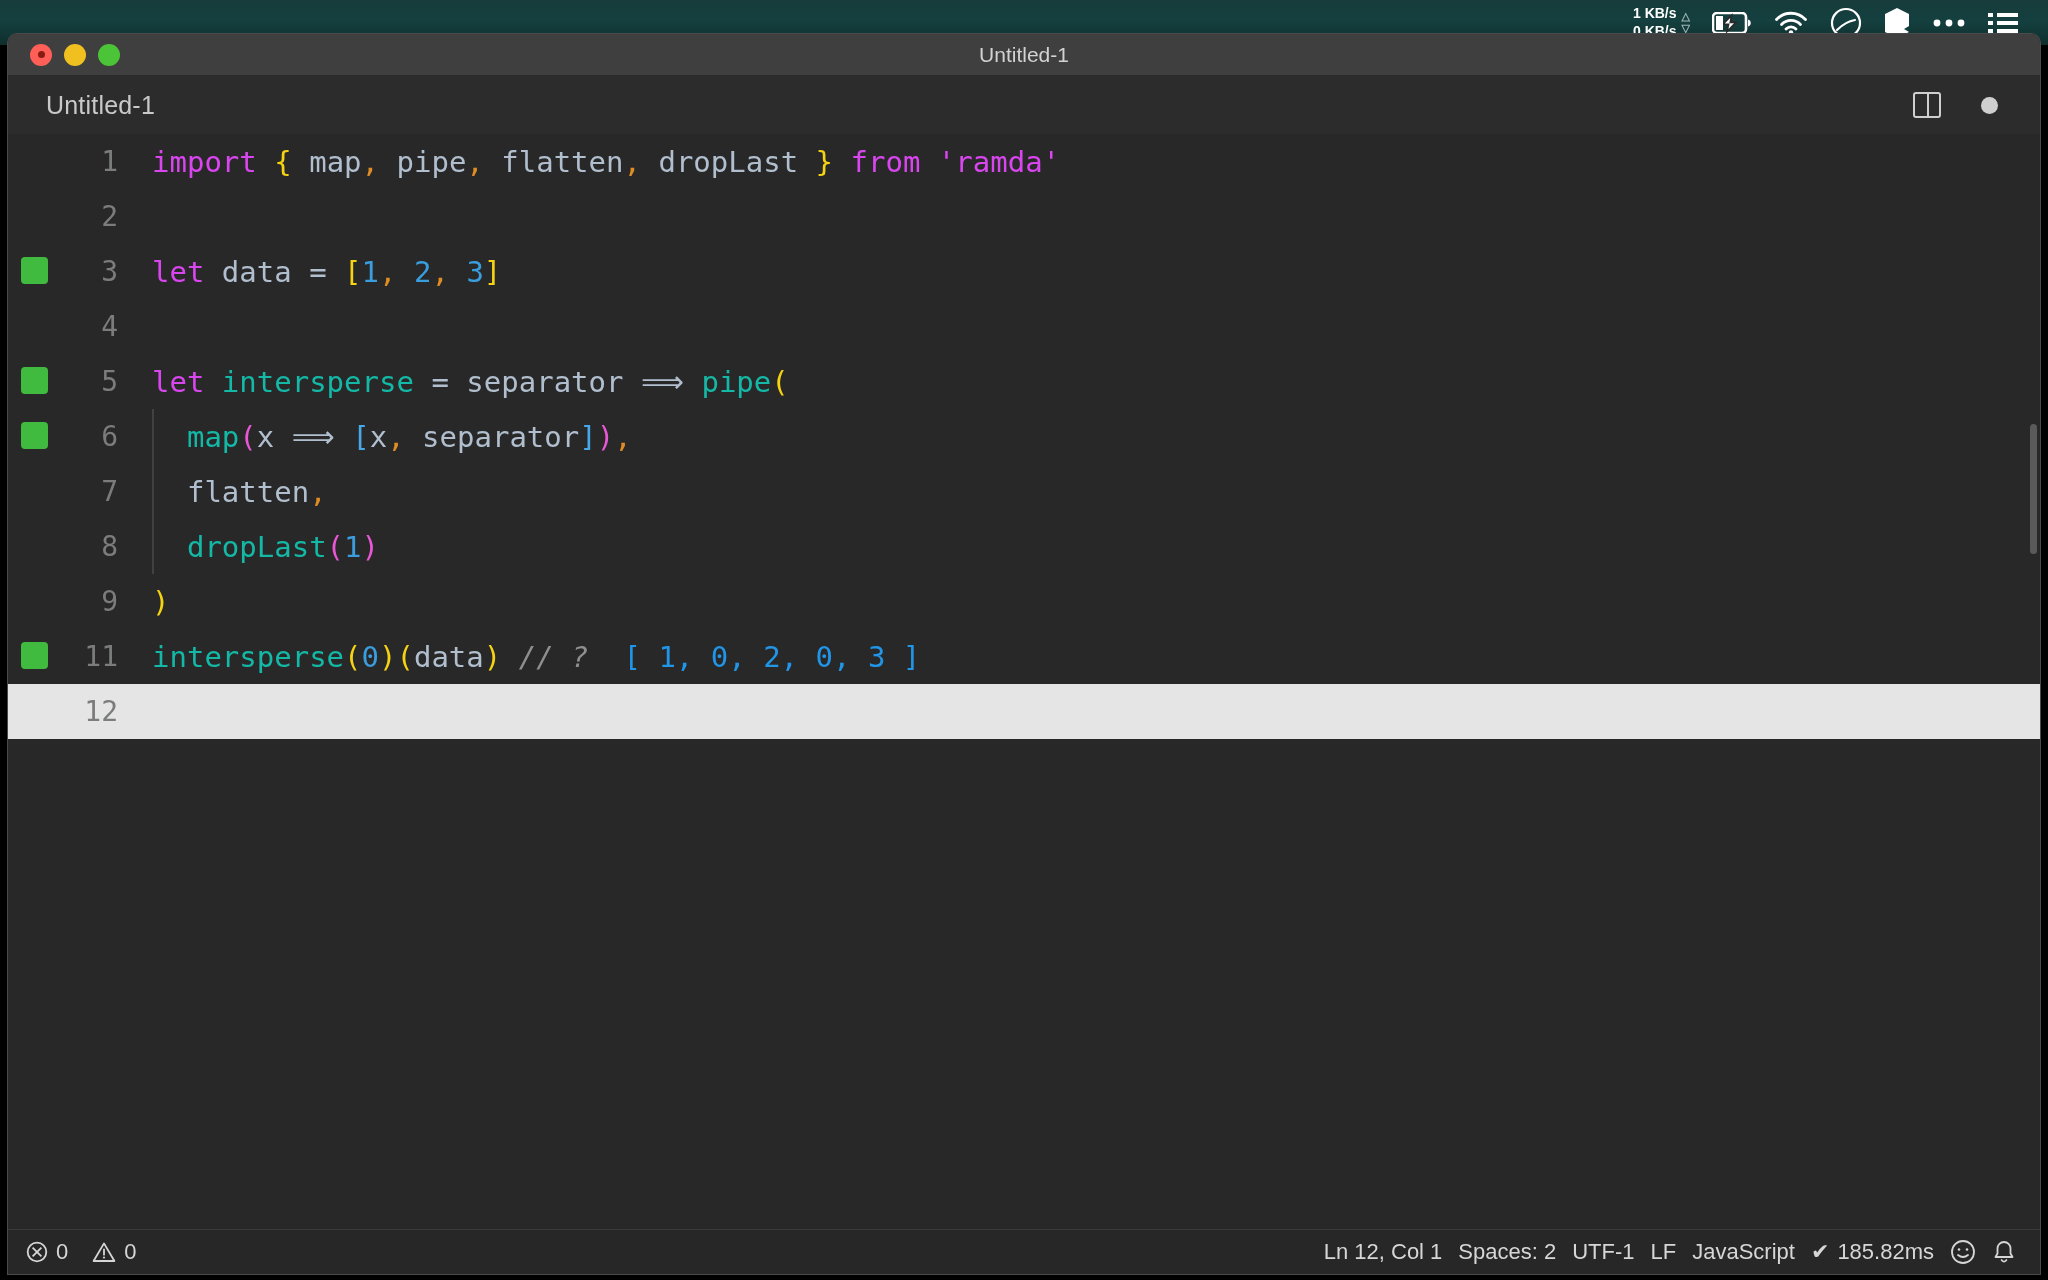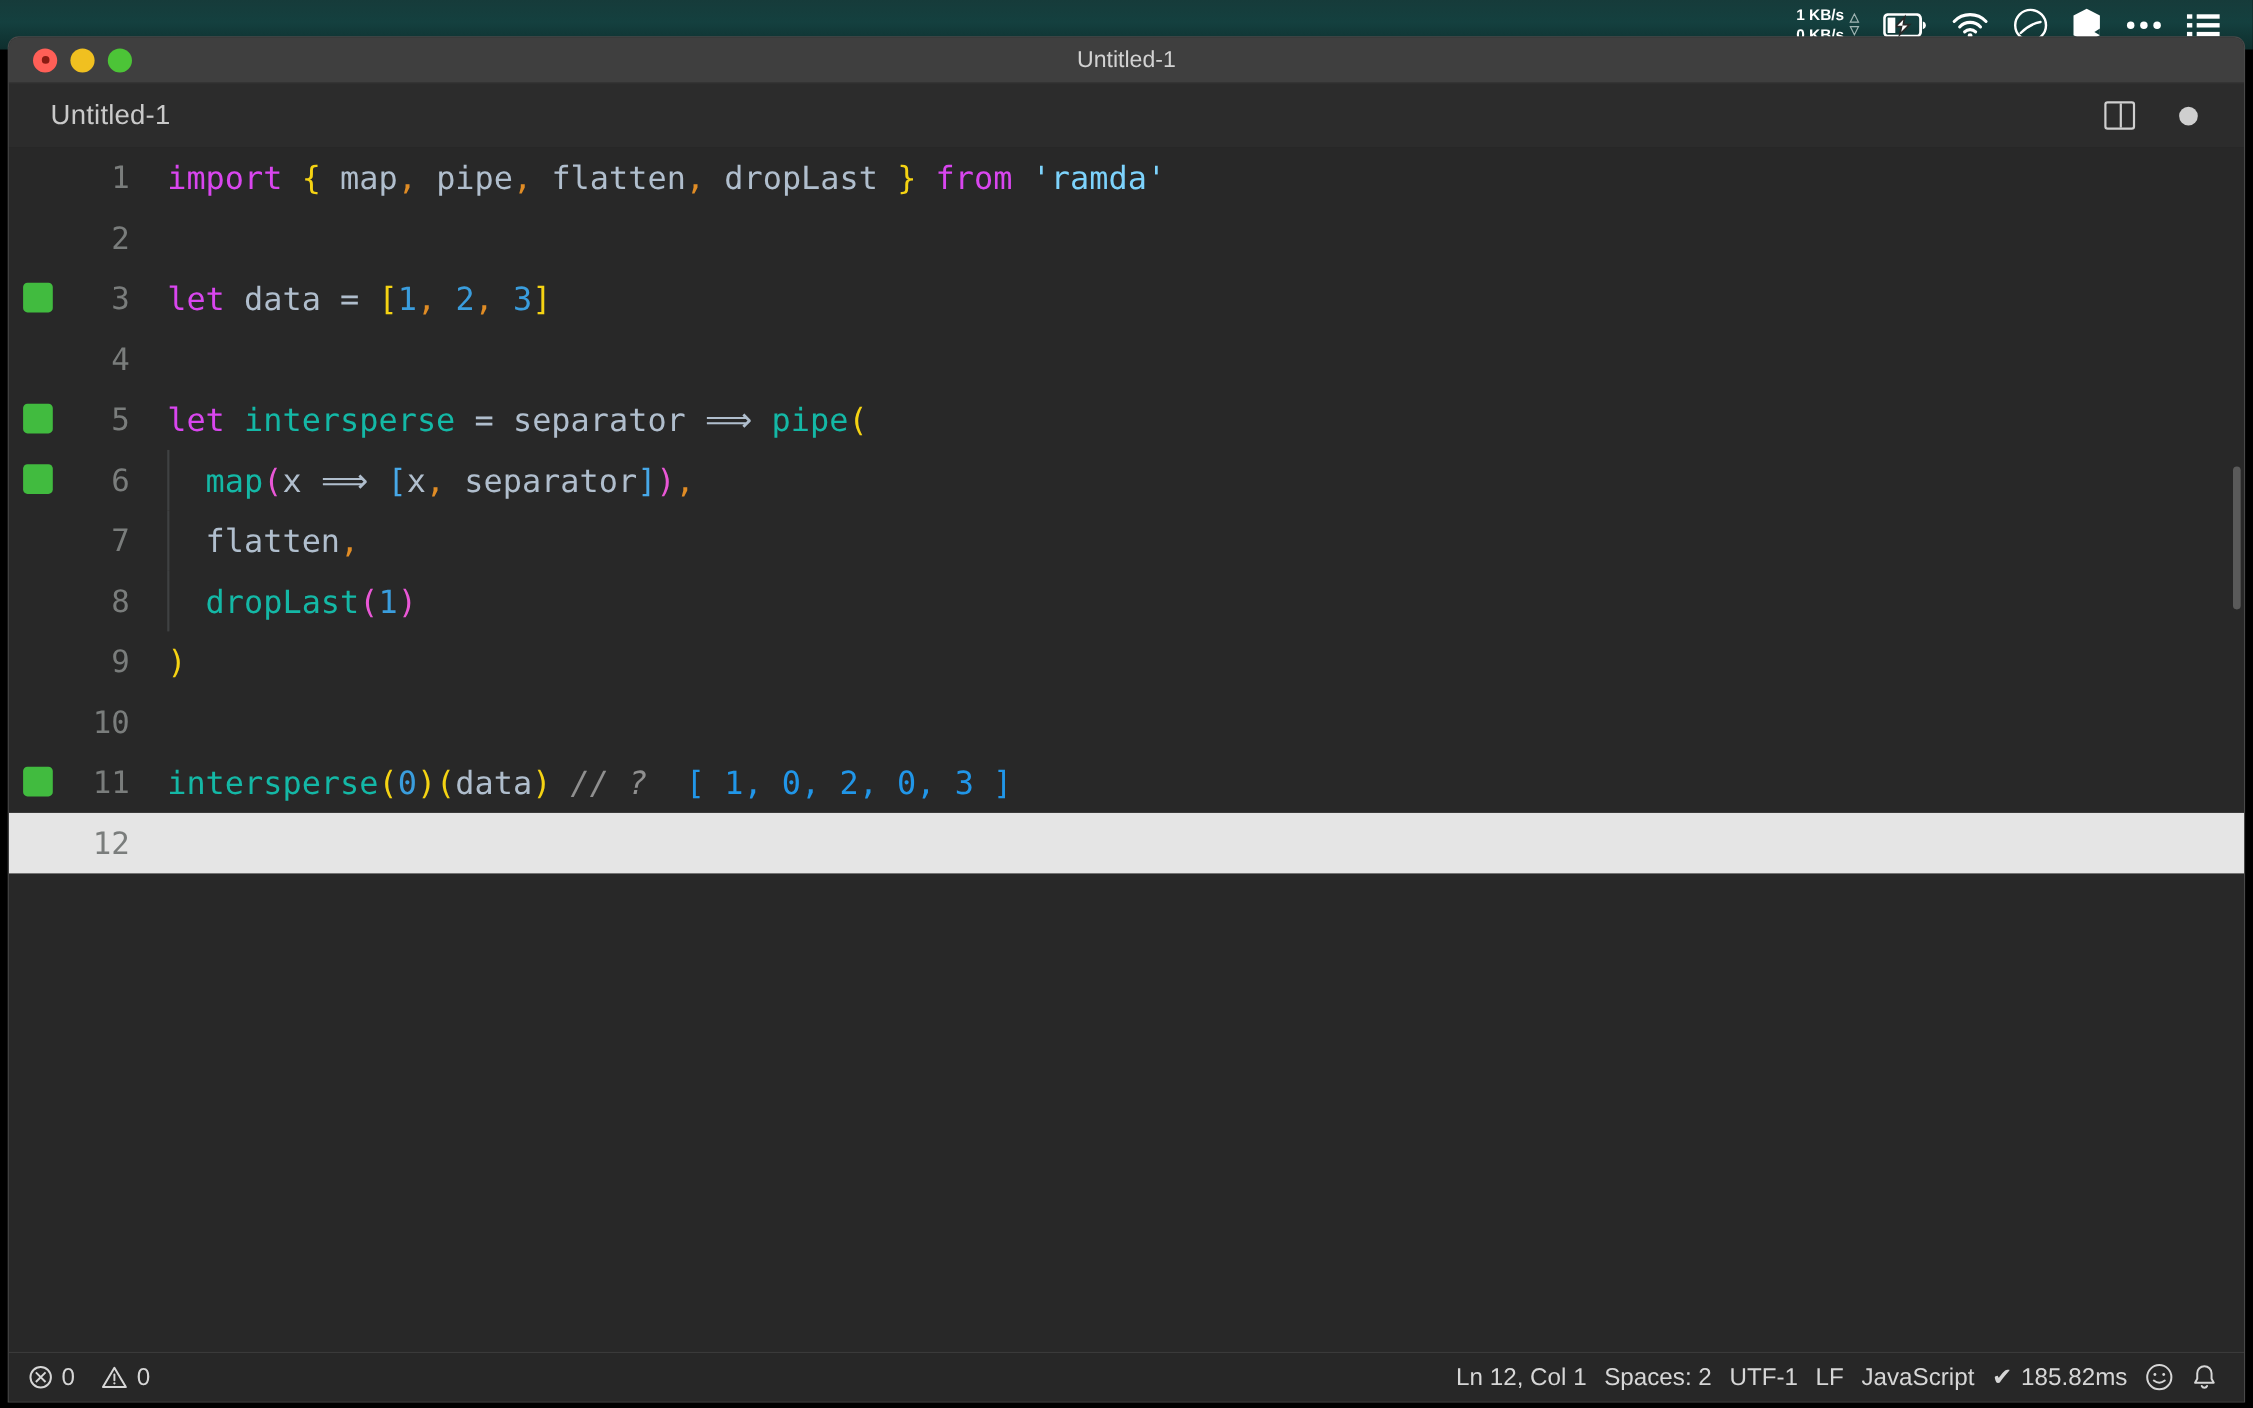--- a/index.html
+++ b/index.html
@@ -134,21 +134,21 @@
     position: absolute; left: 144px; top: 0; bottom: 0;
     width: 2px; background: #3f4142;
   }
 
   
   .t-kw      { color: #d946ef; font-weight: normal; }
   .t-var     { color: #b0becd; }
   .t-op      { color: #b0becd; }
   .t-fn      { color: #14b8a6; }
   .t-num     { color: #3a9ddd; }
-  .t-str     { color: #7dd3fc; }
+  .t-str     { color: #d946ef; }
   .t-comma   { color: #e08c25; }
   .t-b1      { color: #f5d313; }   
   .t-b2      { color: #e957d6; }   
   .t-b3      { color: #47a8e8; }   
   .t-comment { color: #8f8f8f; font-style: italic; }
   .t-result  { color: #2196e8; text-align: right; }
   .t-arrow   { color: #b0becd; font-size: 30px; }
 
   #scroll-thumb {
     position: absolute; right: 3px; top: 290px;
@@ -268,21 +268,20 @@
     <div id="code-lines">
         <div class="code-line"><span class="lineno">1</span><span class="code-text"><span class="t-kw">import</span><span class="t-var"> </span><span class="t-b1">{</span><span class="t-var"> </span><span class="t-var">map</span><span class="t-comma">,</span><span class="t-var"> </span><span class="t-var">pipe</span><span class="t-comma">,</span><span class="t-var"> </span><span class="t-var">flatten</span><span class="t-comma">,</span><span class="t-var"> </span><span class="t-var">dropLast</span><span class="t-var"> </span><span class="t-b1">}</span><span class="t-var"> </span><span class="t-kw">from</span><span class="t-var"> </span><span class="t-str">'ramda'</span></span></div>
         <div class="code-line"><span class="lineno">2</span><span class="code-text"></span></div>
         <div class="code-line"><span class="gutter-mark"></span><span class="lineno">3</span><span class="code-text"><span class="t-kw">let</span><span class="t-var"> </span><span class="t-var">data</span><span class="t-var"> </span><span class="t-op">=</span><span class="t-var"> </span><span class="t-b1">[</span><span class="t-num">1</span><span class="t-comma">,</span><span class="t-var"> </span><span class="t-num">2</span><span class="t-comma">,</span><span class="t-var"> </span><span class="t-num">3</span><span class="t-b1">]</span></span></div>
         <div class="code-line"><span class="lineno">4</span><span class="code-text"></span></div>
         <div class="code-line"><span class="gutter-mark"></span><span class="lineno">5</span><span class="code-text"><span class="t-kw">let</span><span class="t-var"> </span><span class="t-fn">intersperse</span><span class="t-var"> </span><span class="t-op">=</span><span class="t-var"> </span><span class="t-var">separator</span><span class="t-var"> </span><span class="t-arrow">⟹</span><span class="t-var"> </span><span class="t-fn">pipe</span><span class="t-b1">(</span></span></div>
         <div class="code-line"><span class="gutter-mark"></span><span class="lineno">6</span><span class="indent-guide"></span><span class="code-text"><span class="t-var">  </span><span class="t-fn">map</span><span class="t-b2">(</span><span class="t-var">x</span><span class="t-var"> </span><span class="t-arrow">⟹</span><span class="t-var"> </span><span class="t-b3">[</span><span class="t-var">x</span><span class="t-comma">,</span><span class="t-var"> </span><span class="t-var">separator</span><span class="t-b3">]</span><span class="t-b2">)</span><span class="t-comma">,</span></span></div>
         <div class="code-line"><span class="lineno">7</span><span class="indent-guide"></span><span class="code-text"><span class="t-var">  </span><span class="t-var">flatten</span><span class="t-comma">,</span></span></div>
         <div class="code-line"><span class="lineno">8</span><span class="indent-guide"></span><span class="code-text"><span class="t-var">  </span><span class="t-fn">dropLast</span><span class="t-b2">(</span><span class="t-num">1</span><span class="t-b2">)</span></span></div>
         <div class="code-line"><span class="lineno">9</span><span class="code-text"><span class="t-b1">)</span></span></div>
-        <div class="code-line"><span class="lineno">10</span><span class="code-text"></span></div>
         <div class="code-line"><span class="gutter-mark"></span><span class="lineno">11</span><span class="code-text"><span class="t-fn">intersperse</span><span class="t-b1">(</span><span class="t-num">0</span><span class="t-b1">)</span><span class="t-b1">(</span><span class="t-var">data</span><span class="t-b1">)</span><span class="t-var"> </span><span class="t-comment">// ?</span><span class="t-var">  </span><span class="t-result">[ 1, 0, 2, 0, 3 ]</span></span></div>
         <div class="code-line current"><span class="lineno">12</span><span class="code-text"></span></div>
       </div>
     <div id="scroll-thumb"></div>
   </div>
 
   <div id="statusbar">
     <div id="status-left">
       <span class="status-seg">
         <span class="err-icon">

